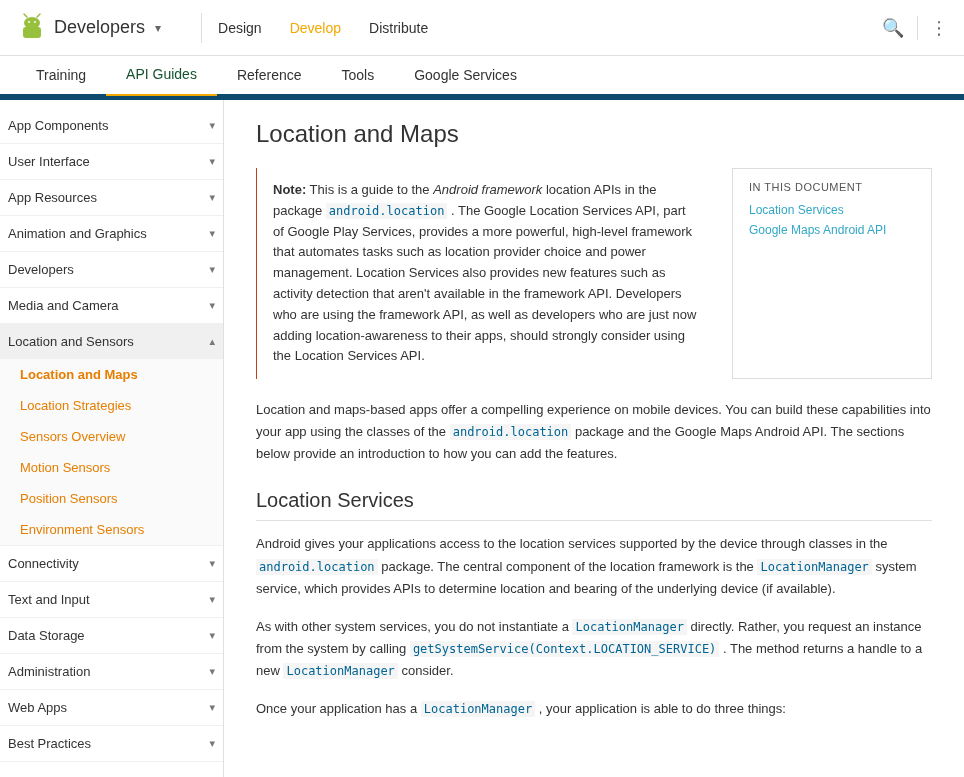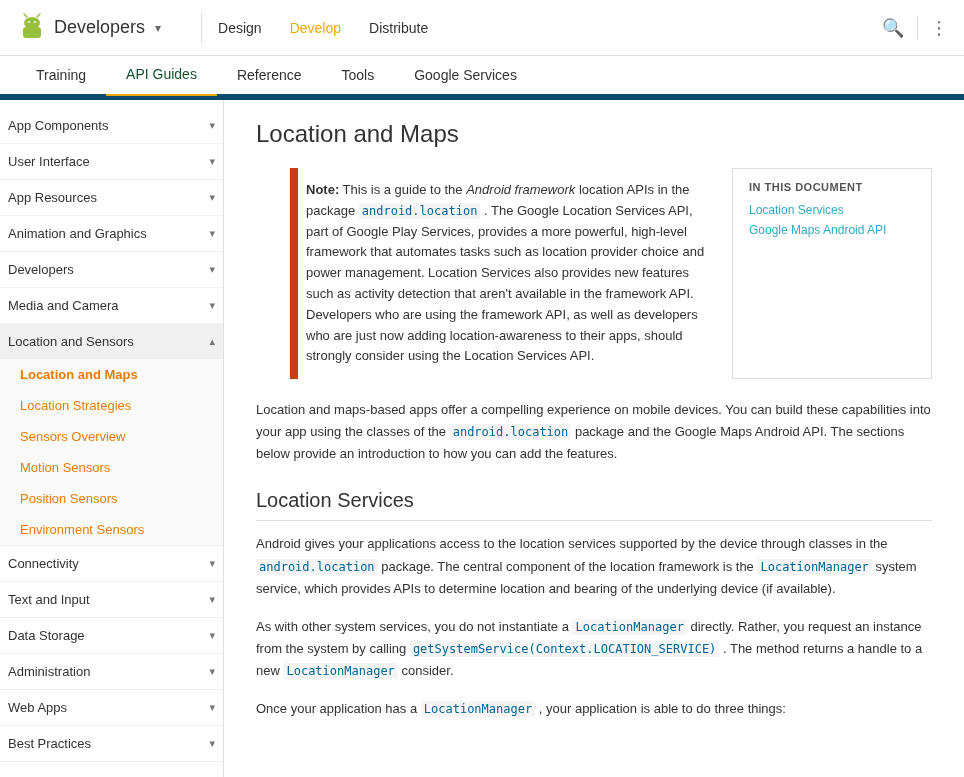--- a/index.html
+++ b/index.html
@@ -151,27 +151,26 @@
       font-weight: normal;
     }
 
     
     .note-block {
       display: flex;
       gap: 16px;
       margin-bottom: 20px;
     }
     .note-content {
-      border-left: 8px solid #c2410c;
-      padding: 12px 8px;
+      border-left: 1px solid #c2410c;
+      padding: 12px 16px;
       font-size: 13px;
       line-height: 1.6;
       flex: 1;
       color: #333;
-      margin-left: 34px;
     }
     .note-content strong { font-weight: bold; }
     .note-content em { font-style: italic; }
     .note-link { color: #33b5e5; text-decoration: none; }
     .code-inline {
       font-family: monospace;
       font-size: 12px;
       color: #006494;
       background: #f5f5f5;
       padding: 1px 3px;
@@ -180,21 +179,21 @@
     
     .in-doc-box {
       border: 1px solid #ddd;
       padding: 12px 16px;
       width: 200px;
       flex-shrink: 0;
       font-size: 12px;
     }
     .in-doc-box .in-doc-title {
       font-size: 11px;
-      font-weight: bold;
+      font-weight: normal;
       color: #555;
       margin-bottom: 10px;
       letter-spacing: 0.5px;
       text-transform: uppercase;
     }
     .in-doc-box a {
       display: block;
       color: #33a8c7;
       text-decoration: none;
       font-size: 12px;

